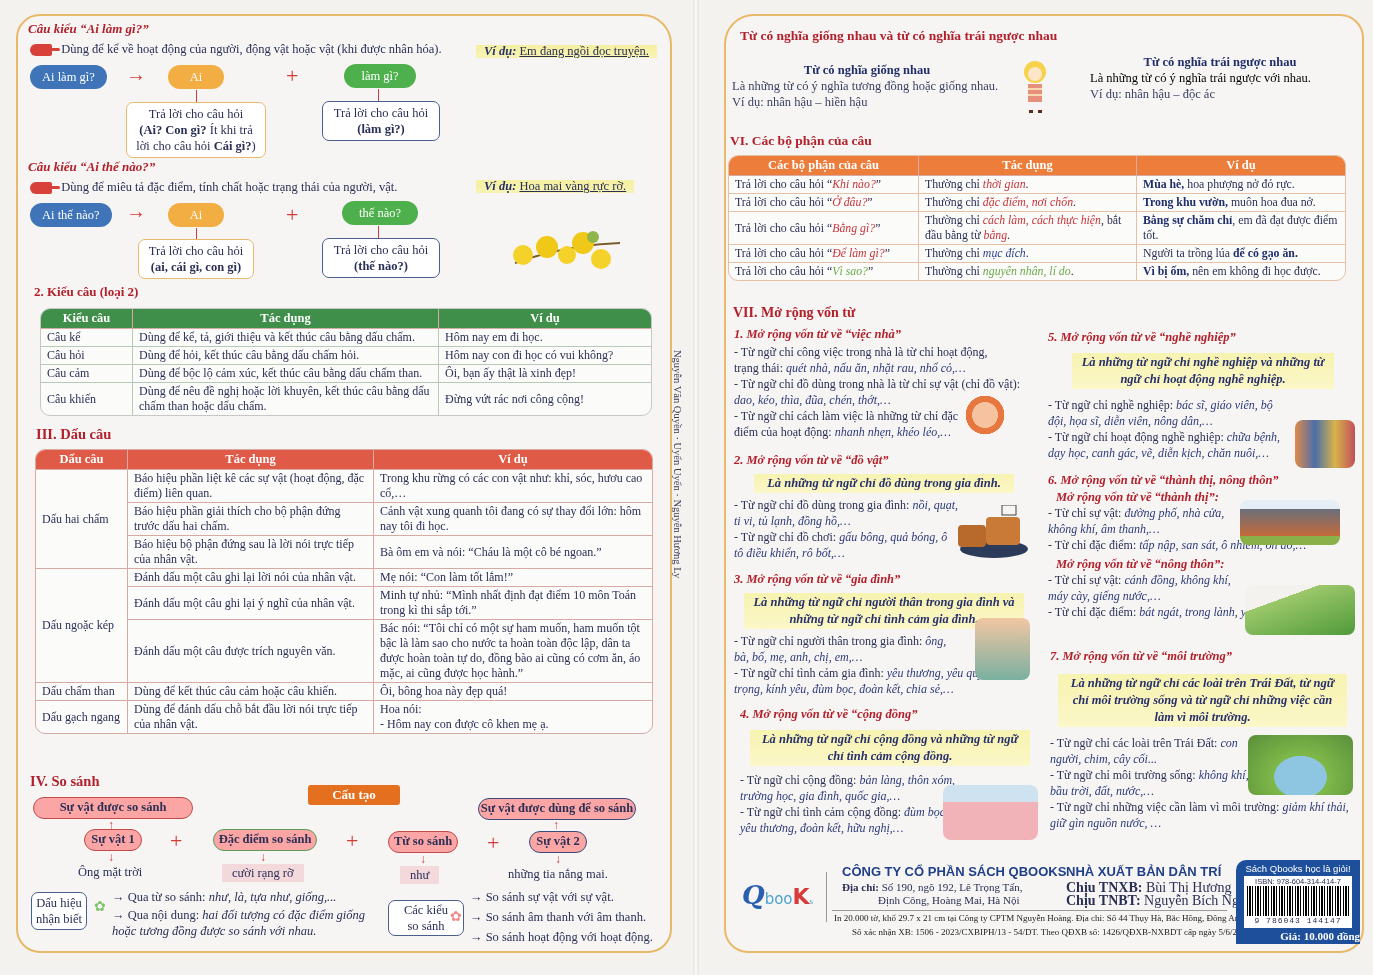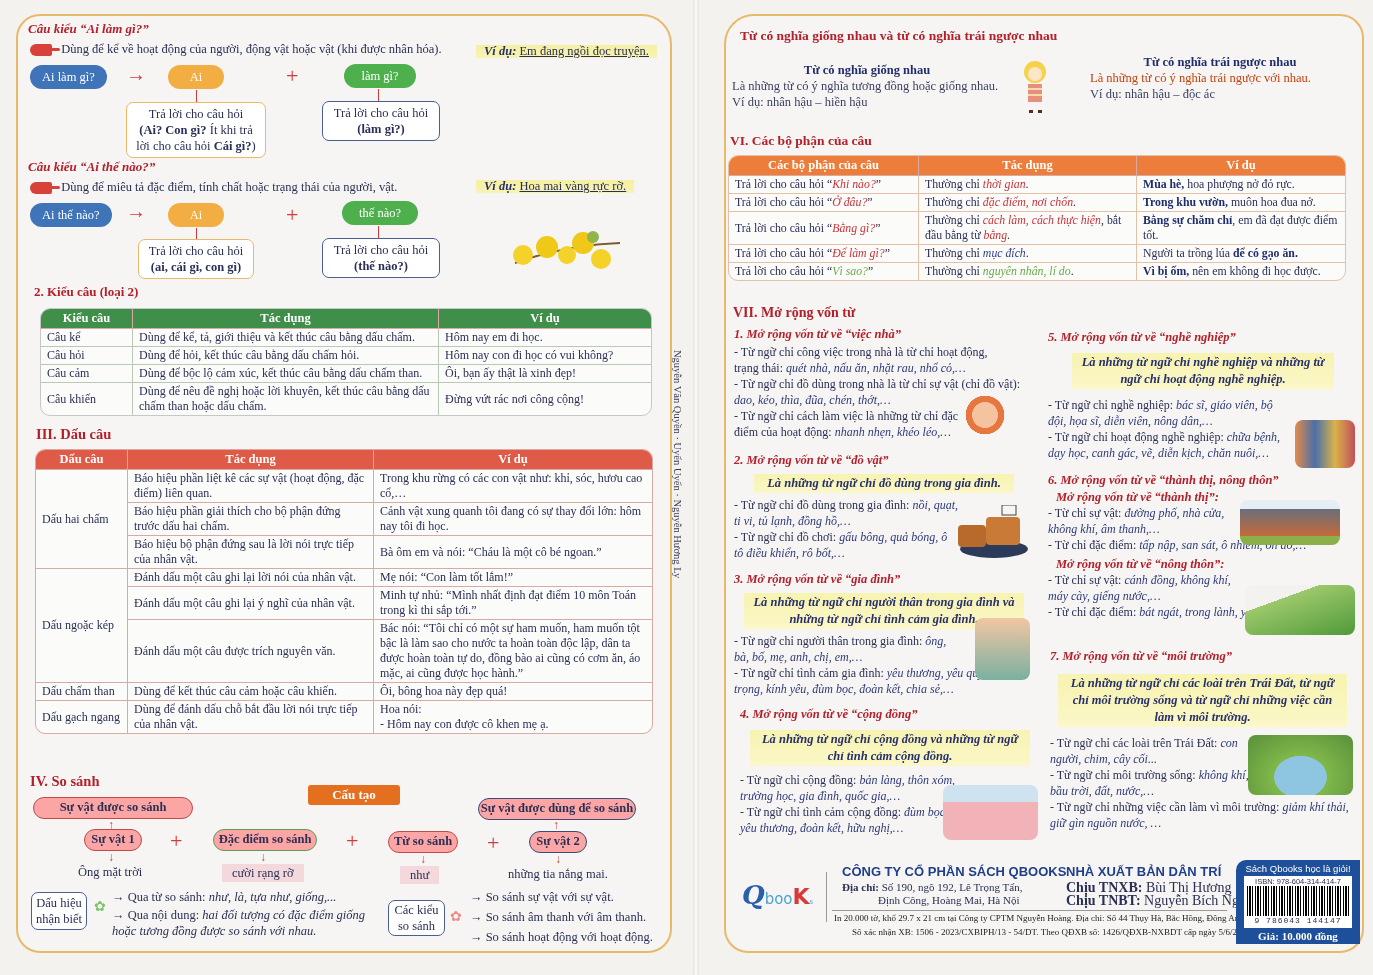--- a/index.html
+++ b/index.html
@@ -232,21 +232,21 @@
 
 <div class="abs box blue" style="left:31px;top:892px;width:56px;padding:2px 2px">
   <div>Dấu hiệu</div>
     <div>nhận biết</div>
 </div>
 <div class="abs" style="left:94px;top:898px;color:#7ec36b;font-size:14px">✿</div>
 <div class="abs txt" style="left:112px;top:889px;width:275px">
   <div>→ <span>Qua từ so sánh: </span><i>như, là, tựa như, giống,...</i></div>
   <div style="margin-top:2px">→ <span>Qua nội dung: </span><i>hai đối tượng có đặc điểm giống hoặc tương đồng được so sánh với nhau.</i></div>
 </div>
-<div class="abs box blue" style="left:388px;top:900px;width:57px;padding:1px 2px">
+<div class="abs box blue" style="left:388px;top:900px;width:76px;padding:1px 2px">
   <div>Các kiểu</div>
     <div>so sánh</div>
 </div>
 <div class="abs" style="left:450px;top:908px;color:#f08a8a;font-size:14px">✿</div>
 <div class="abs txt" style="left:470px;top:889px">
   <div>→ <span>So sánh sự vật với sự vật.</span></div>
   <div style="margin-top:4px">→ <span>So sánh âm thanh với âm thanh.</span></div>
   <div style="margin-top:4px">→ <span>So sánh hoạt động với hoạt động.</span></div>
 </div>
 
@@ -264,21 +264,21 @@
       <circle cx="22" cy="16" r="7" fill="#fde6c8"></circle>
       <rect x="15" y="26" width="14" height="18" fill="#e58f7c"></rect>
       <rect x="15" y="30" width="14" height="2" fill="#f6d9b0"></rect>
       <rect x="15" y="36" width="14" height="2" fill="#f6d9b0"></rect>
       <rect x="16" y="52" width="4" height="3" fill="#5a2a1a"></rect>
       <rect x="25" y="52" width="4" height="3" fill="#5a2a1a"></rect>
     </svg>
 </div>
 <div class="abs" style="left:1090px;top:55px;width:260px">
   <div style="font-weight:bold;color:#1f2d6a;font-size:12.5px;text-align:center">Từ có nghĩa trái ngược nhau</div>
-  <div class="txt" style="color:#c2410c">Là những từ có ý nghĩa trái ngược với nhau.</div>
+  <div class="txt" style="color:#000000">Là những từ có ý nghĩa trái ngược với nhau.</div>
   <div class="txt" style="color:#3a3f60">Ví dụ: nhân hậu – độc ác</div>
 </div>
 
 <div class="abs h-red" style="left:730px;top:133px;font-size:13.5px">VI. Các bộ phận của câu</div>
 <div class="tbl-wrap" style="left:728px;top:155px;width:618px;border-color:#e3c0a6">
   <table class="tbl-orange" style="width:100%;font-size:11.8px">
     <thead>
         <tr>
       <th style="width:190px">Các bộ phận của câu</th>
       <th style="width:218px">Tác dụng</th>
@@ -403,14 +403,14 @@
 <div class="abs footer-small" style="left:834px;top:913px">In 20.000 tờ, khổ 29.7 x 21 cm tại Công ty CPTM Nguyễn Hoàng. Địa chỉ: Số 44 Thụy Hà, Bắc Hồng, Đông Anh, Hà Nội</div>
 <div class="abs footer-small" style="left:852px;top:927px">Số xác nhận XB: 1506 - 2023/CXBIPH/13 - 54/DT. Theo QĐXB số: 1426/QĐXB-NXBDT cấp ngày 5/6/2023</div>
 
 <div class="abs" style="left:1236px;top:860px;width:124px;height:84px;background:#1d4f9a;border-radius:10px 0 0 0">
   <div style="color:#fff;font-family:'Liberation Sans',sans-serif;font-size:9.5px;text-align:center;margin-top:3px">Sách Qbooks học là giỏi!</div>
   <div style="background:#fff;margin:2px 8px;height:52px;padding:1px 3px">
     <div style="font-family:'Liberation Sans',sans-serif;font-size:7.5px;text-align:center">ISBN: 978-604-314-414-7</div>
     <div style="height:30px;background:repeating-linear-gradient(90deg,#000 0 1px,#fff 1px 2px,#000 2px 4px,#fff 4px 5px,#000 5px 6px,#fff 6px 8px)"></div>
     <div style="font-family:'Liberation Mono',monospace;font-size:8px;text-align:center;letter-spacing:1px">9 786043 144147</div>
   </div>
-  <div style="color:#fff;font-weight:bold;font-size:11px;text-align:center">Giá: 10.000 đồng</div>
+  <div style="color:#fff;font-weight:bold;font-size:11px;text-align:right">Giá: 10.000 đồng</div>
 </div>
 
 </body></html>

